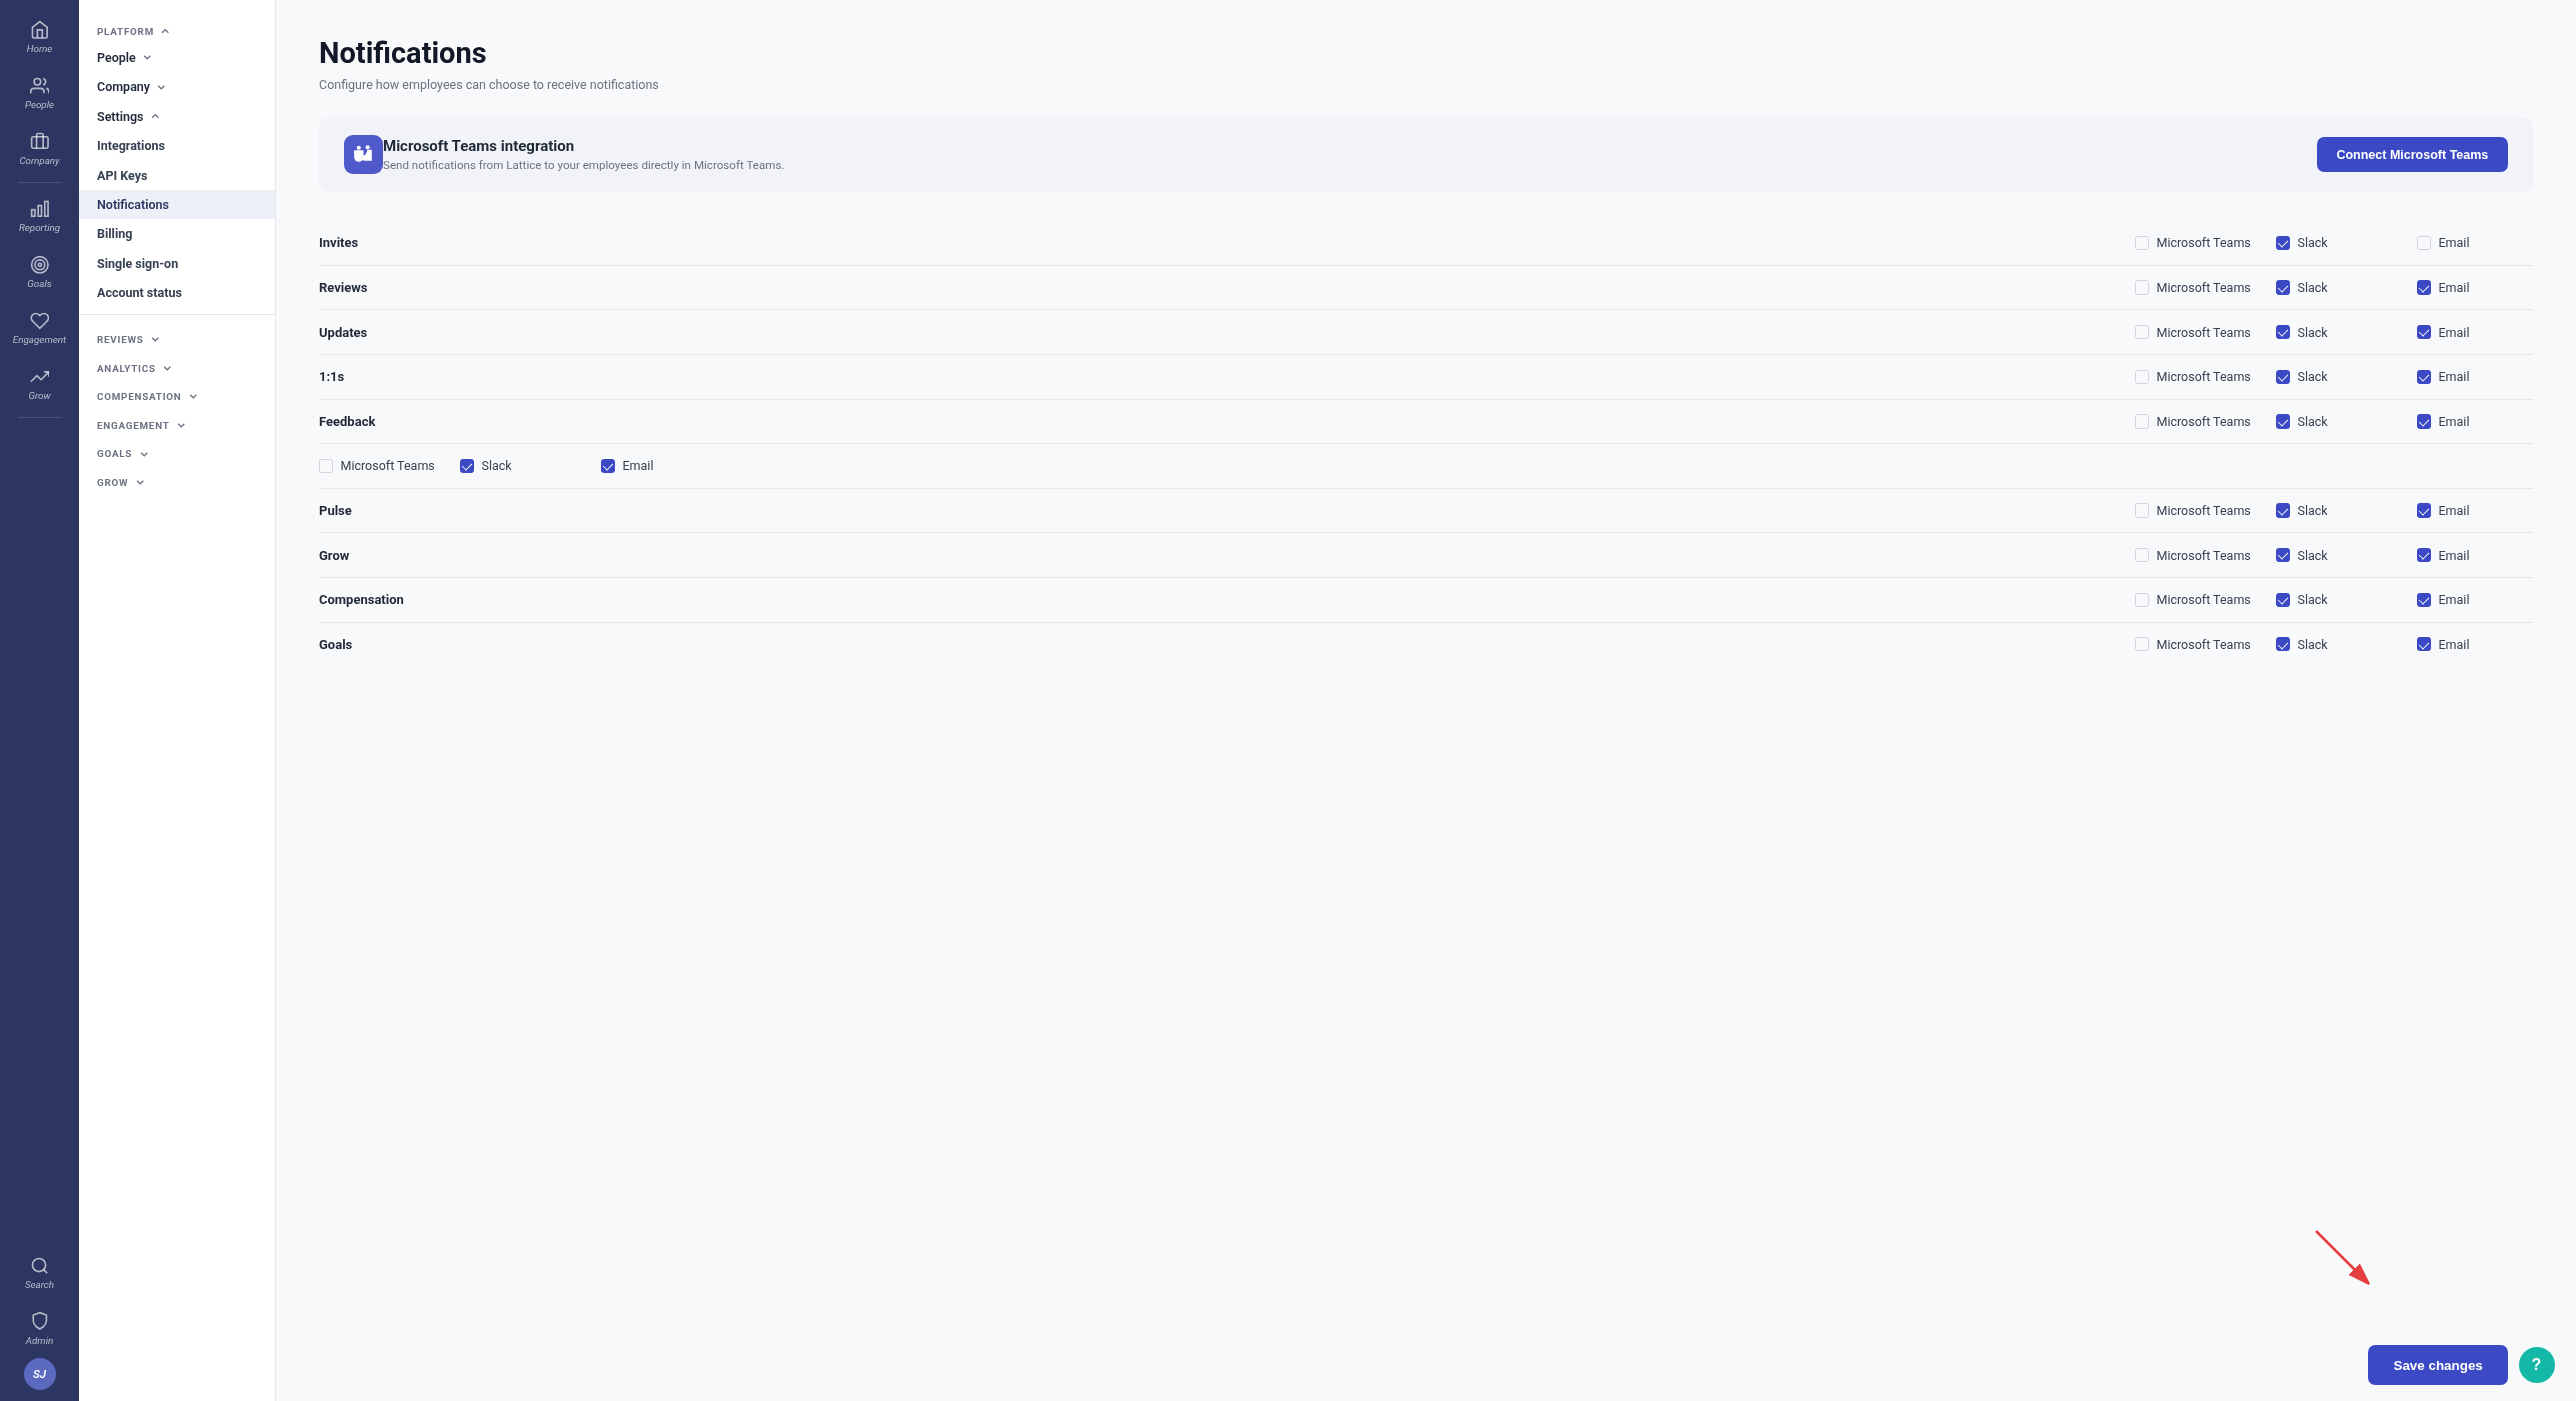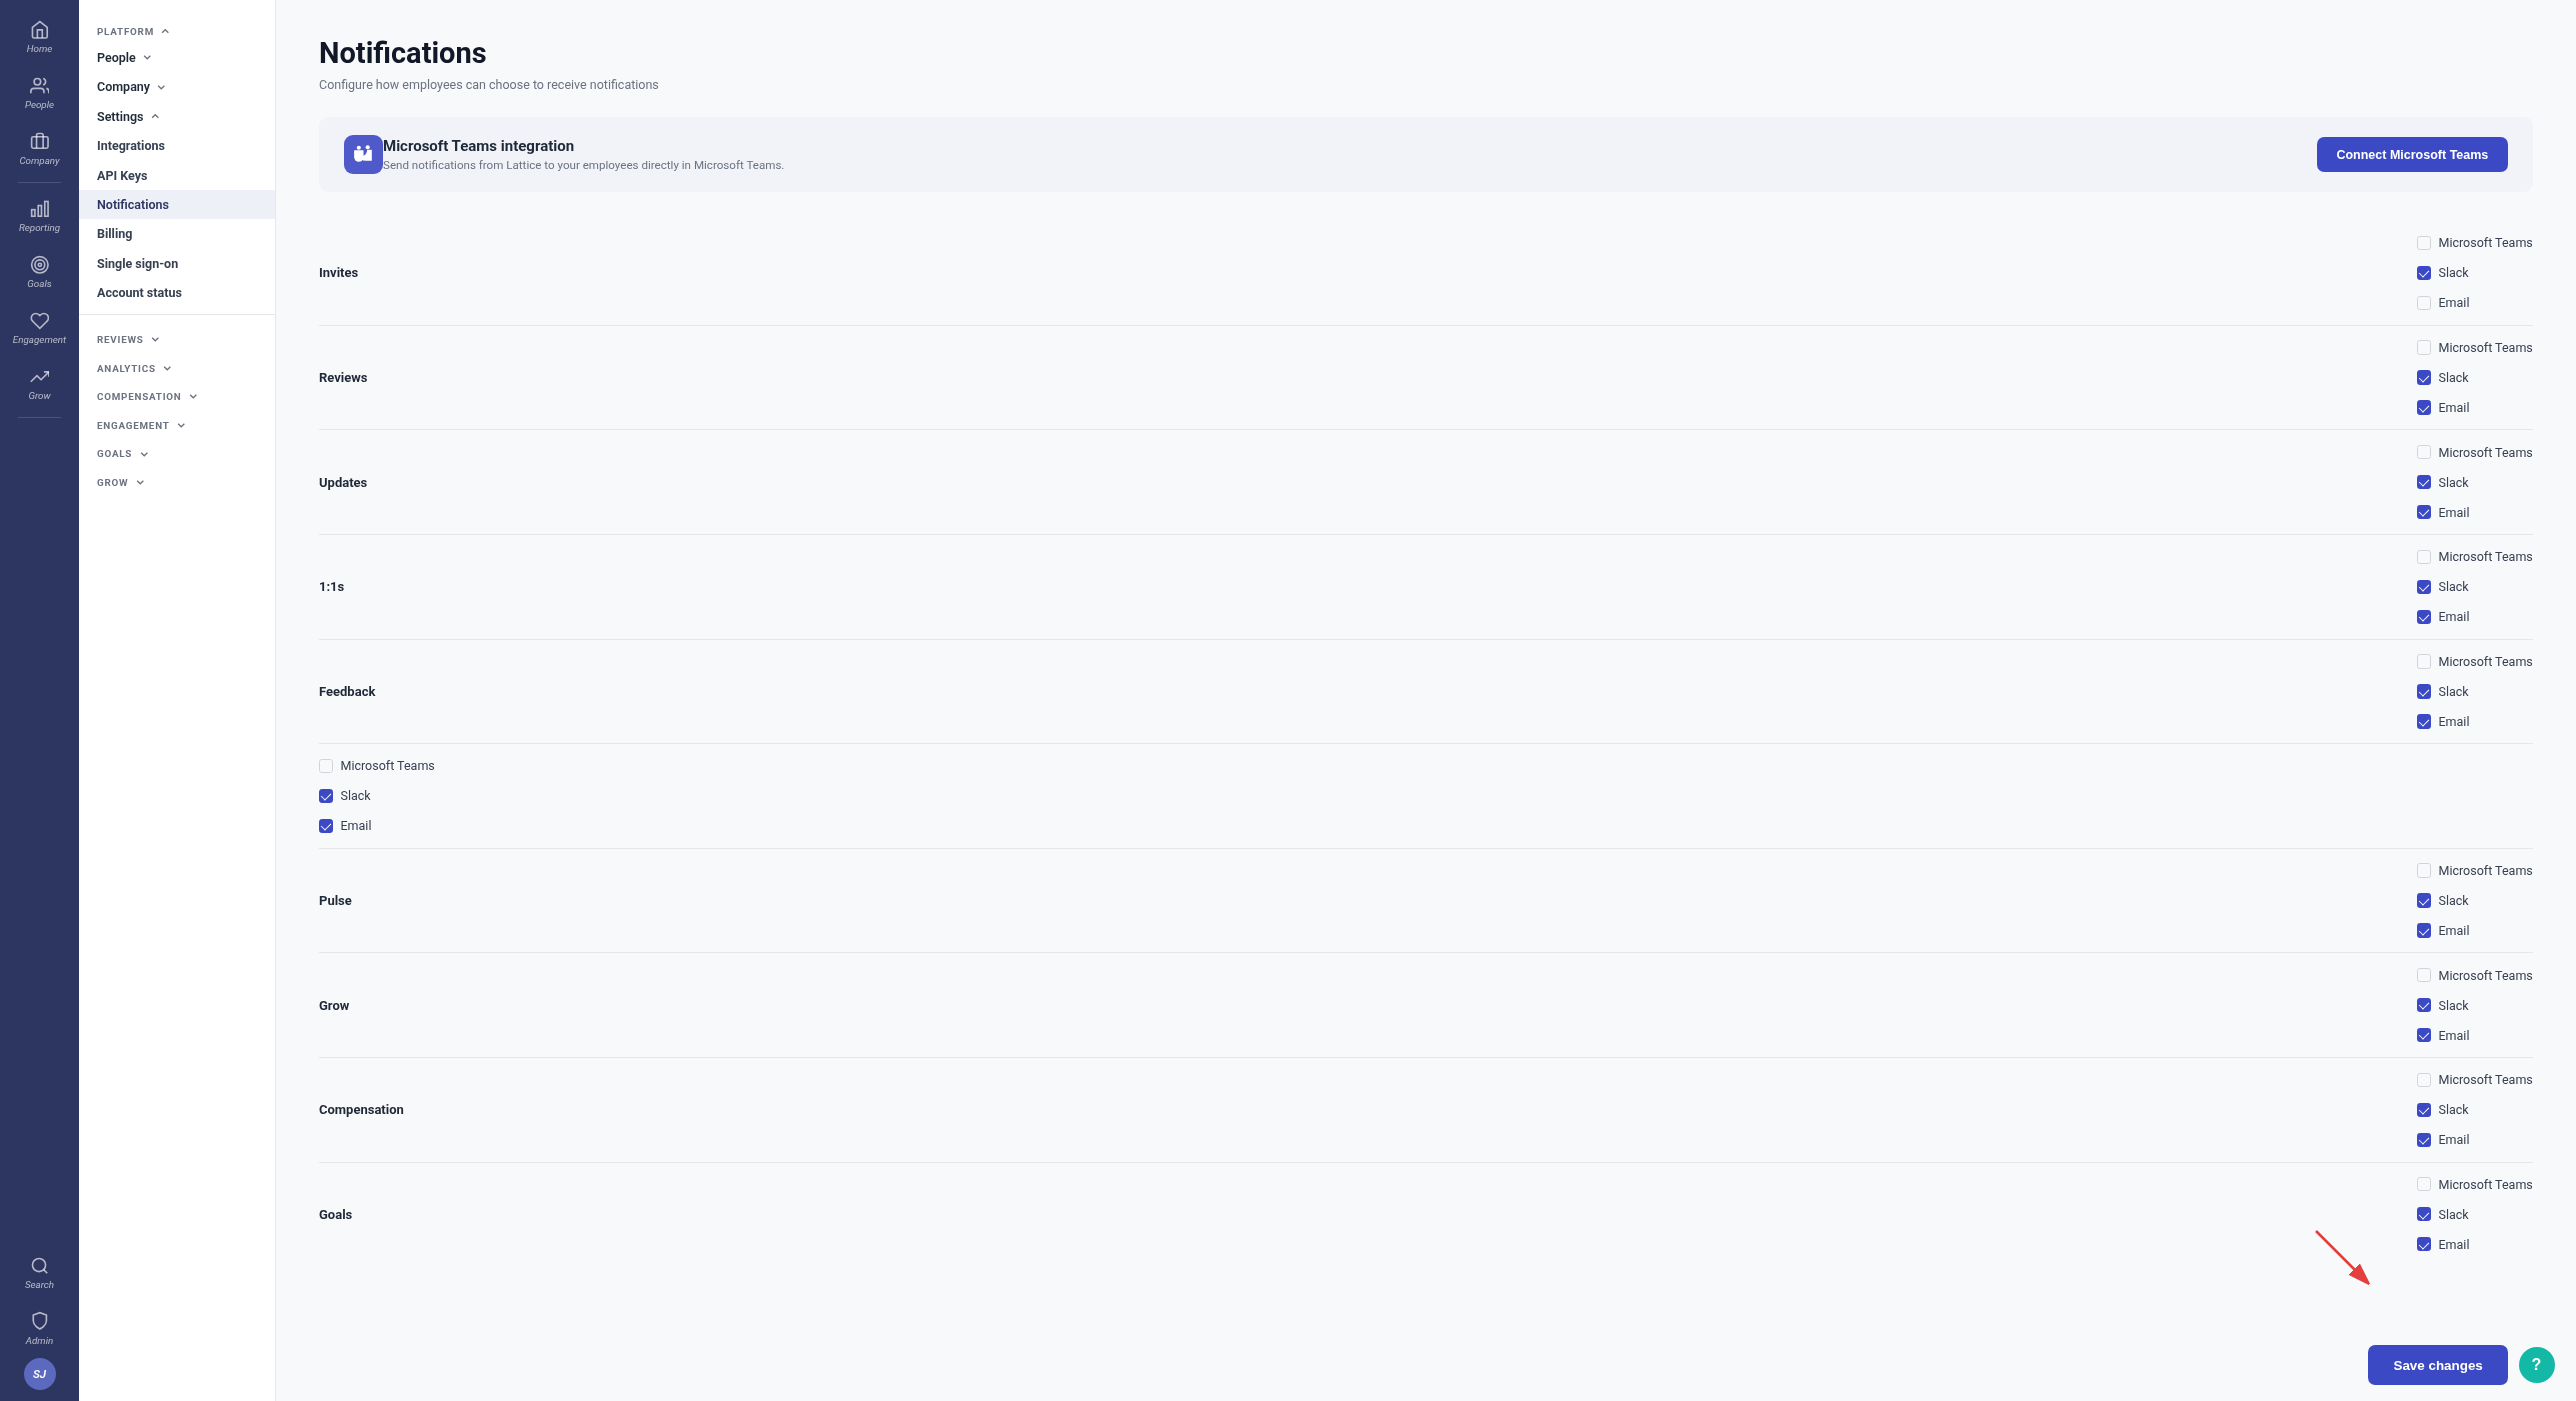--- a/index.html
+++ b/index.html
@@ -149,22 +149,21 @@
     .notification-row:last-child { border-bottom: none; }
     .notification-label {
       flex: 1;
       font-size: 13px;
       color: #1f2937;
       font-weight: 700;
     }
     .notification-channels {
       display: flex;
       align-items: center;
-      gap: 15px;
-      flex-direction: column;
+      gap: 25px;
     }
     .channel-item {
       display: flex;
       align-items: center;
       gap: 7.2px;
       font-size: 12.5px;
       color: #374151;
       min-width: 116px;
     }
     .checkbox {

